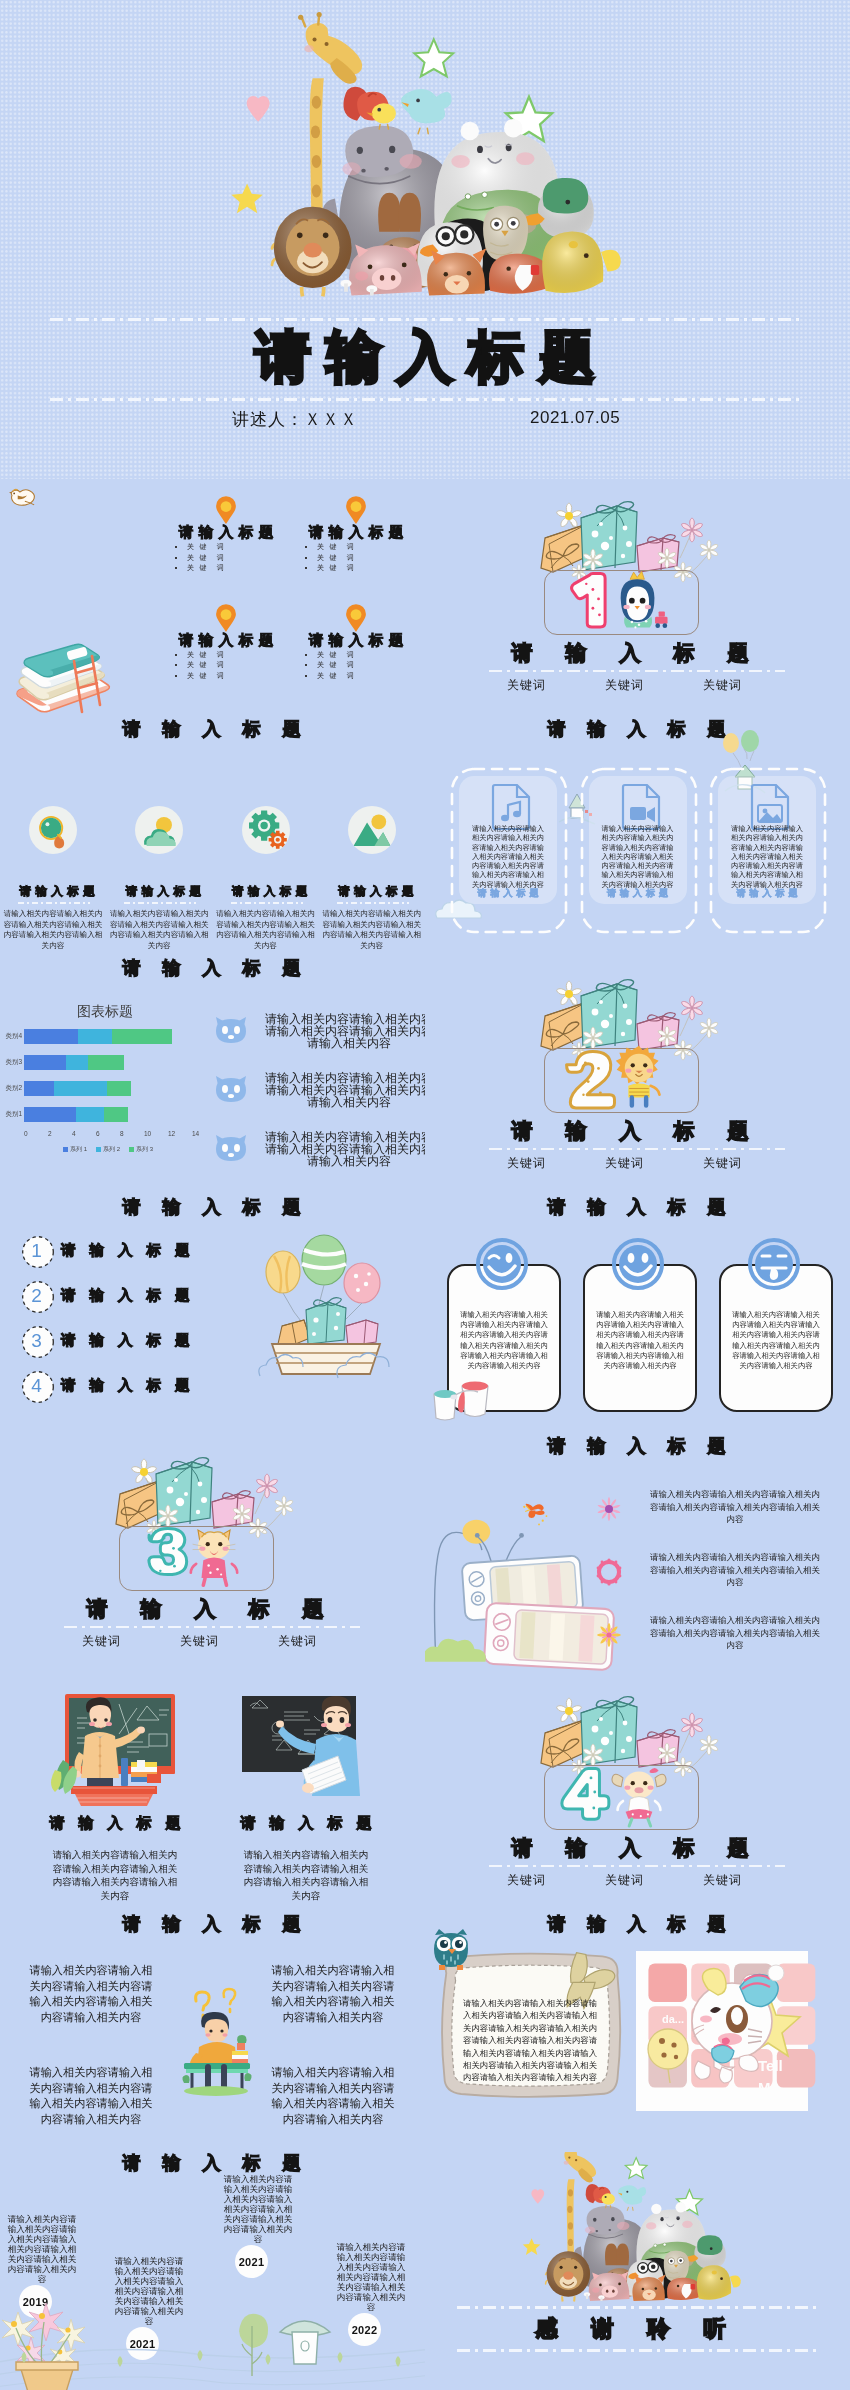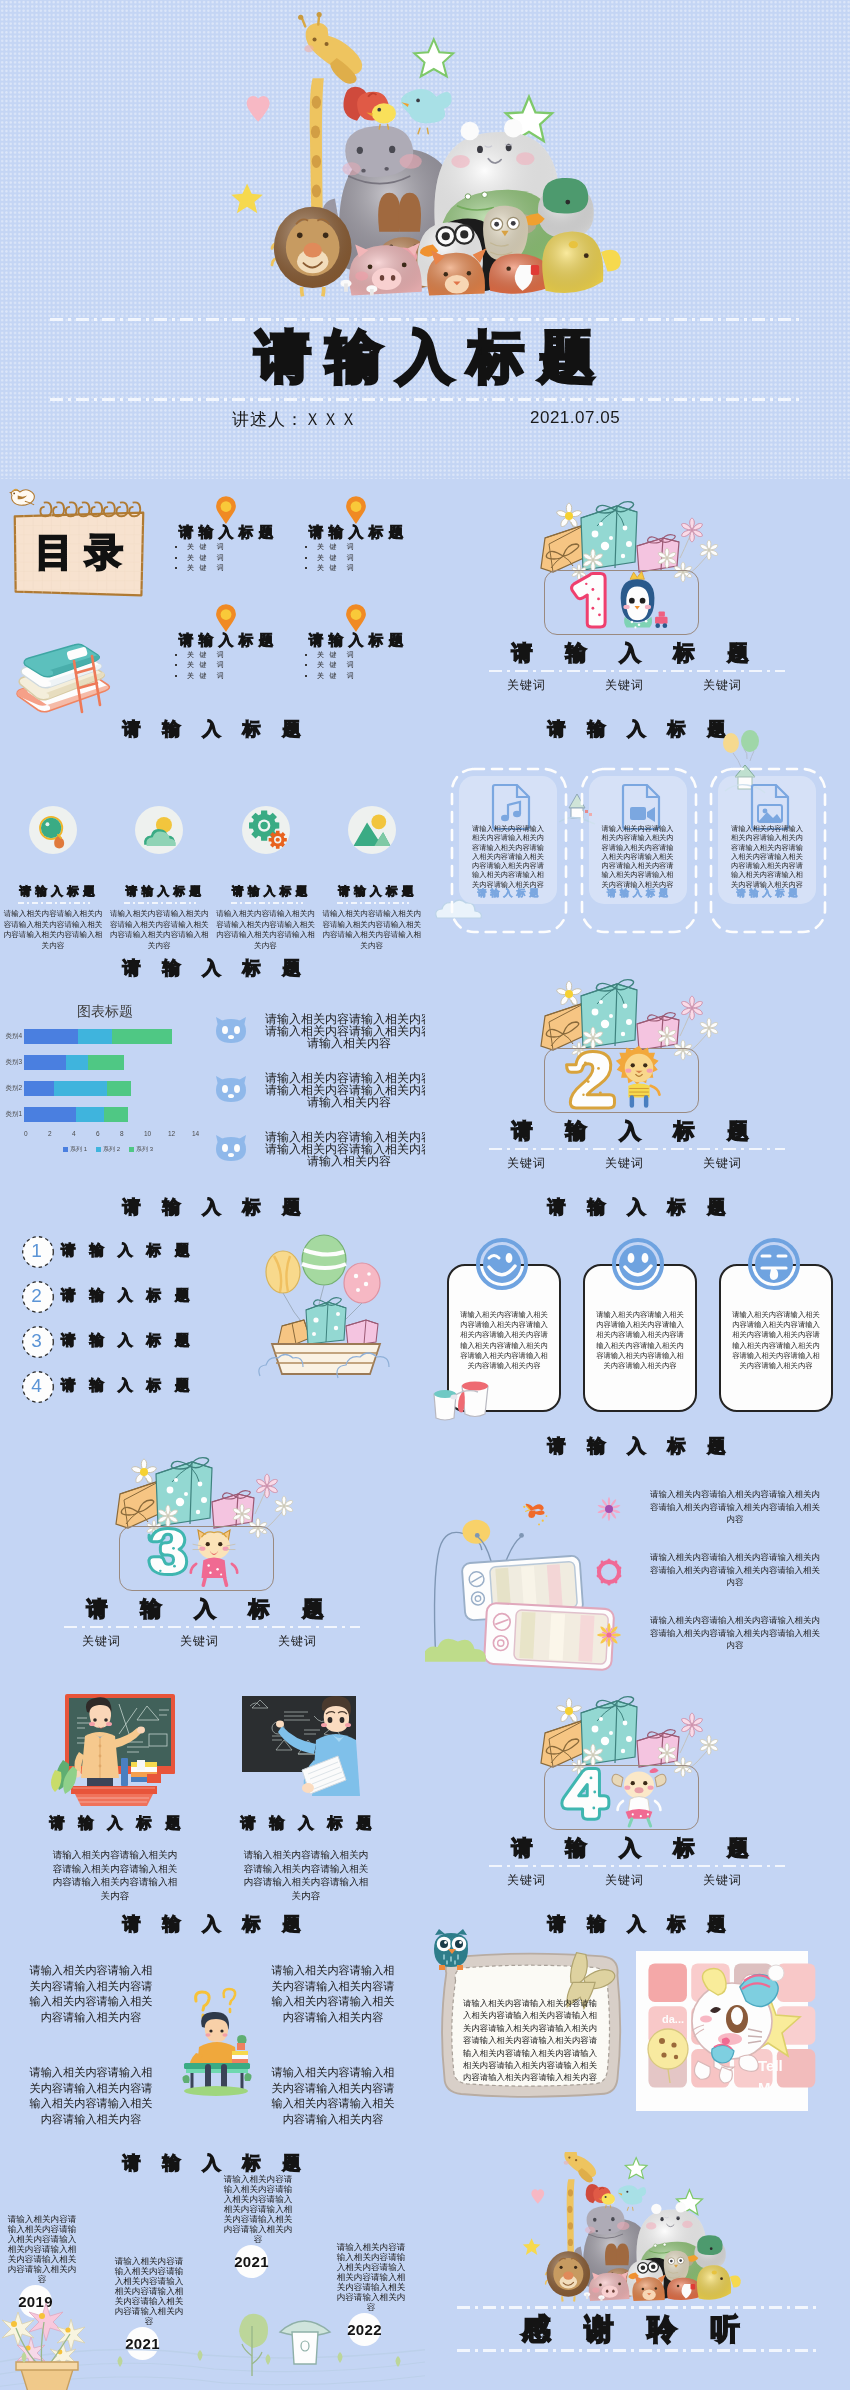--- a/index.html
+++ b/index.html
@@ -191,33 +191,33 @@
   .note-txt{position:absolute;left:36px;top:84px;width:138px;text-align:center;
      font-size:8.4px;line-height:12.4px;color:#1c1c1c;}
   .photo{position:absolute;left:211px;top:38px;width:154px;height:144px;}
 
   
   .tl-wrap{position:absolute;left:0;top:26px;width:425px;height:190px;}
   .tl-item{position:absolute;width:72px;}
   .tl-txt{font-size:8.6px;line-height:10.0px;color:#1c1c1c;text-align:center;width:72px;}
   .tl-circ{width:33px;height:33px;border-radius:50%;background:#fdfdfd;margin:1px auto 0 13px;
      display:flex;align-items:center;justify-content:center;}
-  .tl-circ span{font-size:15px;font-weight:700;color:#141414;letter-spacing:0.3px;
+  .tl-circ span{font-size:11px;font-weight:700;color:#141414;letter-spacing:0.3px;
      font-family:"Liberation Sans",sans-serif;}
   .ground{position:absolute;left:0;bottom:-6px;}
   .flowerpot{position:absolute;left:-2px;top:152px;}
   .tree{position:absolute;left:232px;top:160px;}
   .house{position:absolute;left:276px;top:158px;}
   .leaves{position:absolute;left:0;bottom:14px;}
 
   
   .tk-animals{left:106px;top:-12px;transform:scale(.56);transform-origin:left top;}
   .tk-d1{left:32px;top:154px;width:360px;}
   .tk-title{position:absolute;left:0;top:161px;width:425px;text-align:center;
-     font-size:29px;line-height:32px;font-weight:700;color:#141414;
+     font-size:22px;line-height:32px;font-weight:700;color:#141414;
      letter-spacing:34px;text-indent:20px;-webkit-text-stroke:2px #141414;}
   .tk-d2{left:32px;top:197px;width:360px;}
 </style>
 </head>
 <body>
 
 <div id="page">
 
 <div class="slide s1">
   <div class="dotbg"></div>
@@ -429,42 +429,20 @@
 
 <div class="slide hs" style="left:0;top:479px;">
   <svg class="bird" width="26" height="20" viewBox="0 0 36 28">
     <path d="M4 12 q-3-5 3-7 q5-2 8 2 q7-5 13-2 q9 4 7 11 q-2 7 -12 9 q-12 2 -17 -4 q-4-5 -2-9z" fill="#fffaf2" stroke="#b07a32" stroke-width="1.5"></path>
     <path d="M12 12 q7 3 13 0 q-4 6 -13 5z" fill="#b07a32"></path>
     <path d="M2 9 l-2-2 3 0z" fill="#b07a32"></path>
     <path d="M22 20 q8 2 13 5" stroke="#b07a32" stroke-width="1.5" fill="none"></path>
     <circle cx="7" cy="9" r="1.2" fill="#6a4418"></circle>
     <path d="M5 6 q3-4 7-2" stroke="#d8a040" stroke-width="1.6" fill="none"></path>
   </svg>
-  <div class="notepad">
-    <svg width="134" height="90" viewBox="0 0 146 98">
-      <path d="M3 8 L143 4 L141 94 L4 90 Z" fill="#f7e2cf" stroke="#b07a32" stroke-width="2.4" stroke-linejoin="round"></path>
-      <g stroke="#f0dac4" stroke-width="0.5" opacity=".8">
-        <path d="M3 18h140M3 28h140M3 38h140M3 48h140M3 58h140M3 68h140M3 78h140M3 88h140"></path>
-        <path d="M13 6v86M23 6v86M33 6v86M43 6v86M53 6v86M63 6v86M73 6v86M83 6v86M93 6v86M103 6v86M113 6v86M123 6v86M133 6v86"></path>
-      </g>
-    </svg>
-    <svg class="spiral" width="106" height="22" viewBox="0 0 124 26">
-      <g fill="none" stroke="#b07a32" stroke-width="2.2">
-        <path d="M5 2 q9-2 9 8 q0 8 -7 8 q-6 0 -6 -6 q0-5 5-5"></path>
-        <path d="M20 2 q9-2 9 8 q0 8 -7 8 q-6 0 -6 -6 q0-5 5-5"></path>
-        <path d="M35 2 q9-2 9 8 q0 8 -7 8 q-6 0 -6 -6 q0-5 5-5"></path>
-        <path d="M50 2 q9-2 9 8 q0 8 -7 8 q-6 0 -6 -6 q0-5 5-5"></path>
-        <path d="M65 2 q9-2 9 8 q0 8 -7 8 q-6 0 -6 -6 q0-5 5-5"></path>
-        <path d="M80 2 q9-2 9 8 q0 8 -7 8 q-6 0 -6 -6 q0-5 5-5"></path>
-        <path d="M95 2 q9-2 9 8 q0 8 -7 8 q-6 0 -6 -6 q0-5 5-5"></path>
-        <path d="M110 2 q9-2 9 8 q0 8 -7 8 q-6 0 -6 -6 q0-5 5-5"></path>
-      </g>
-    </svg>
-    <div class="notepad-label">目录</div>
-  </div>
   <svg class="books" width="104" height="80" viewBox="0 0 104 80">
 
     <path d="M6 62 q-3-5 4-7 L68 38 q6-2 10 1 l18 12 q4 3 -3 6 L37 77 q-6 2 -11 -1z" fill="#fdfdfd" stroke="#ef8563" stroke-width="1.6"></path>
     <path d="M6 62 q-3-5 4-7 l6-2 q-2 4 1 6 l18 12 q-6 2 -11 -1z" fill="#f5a088"></path>
     <path d="M96 51 q4 3 -3 6 L37 77 q3-5 -2-6z" fill="#ef8563" opacity=".55"></path>
 
     <path d="M8 50 q-3-5 4-7 L64 27 q6-2 10 1 l17 11 q4 3 -3 6 L36 65 q-6 2 -11 -1z" fill="#f4eedb" stroke="#d8cba6" stroke-width="1.5"></path>
     <path d="M91 38 q4 3 -3 6 L36 65 q3-5 -2-6z" fill="#e7ddbf"></path>
 
     <path d="M10 40 q-3-5 4-7 L62 19 q6-2 10 1 l16 10 q4 3 -3 6 L38 53 q-6 2 -11 -1z" fill="#fdfdfd" stroke="#cfd9de" stroke-width="1.4"></path>

